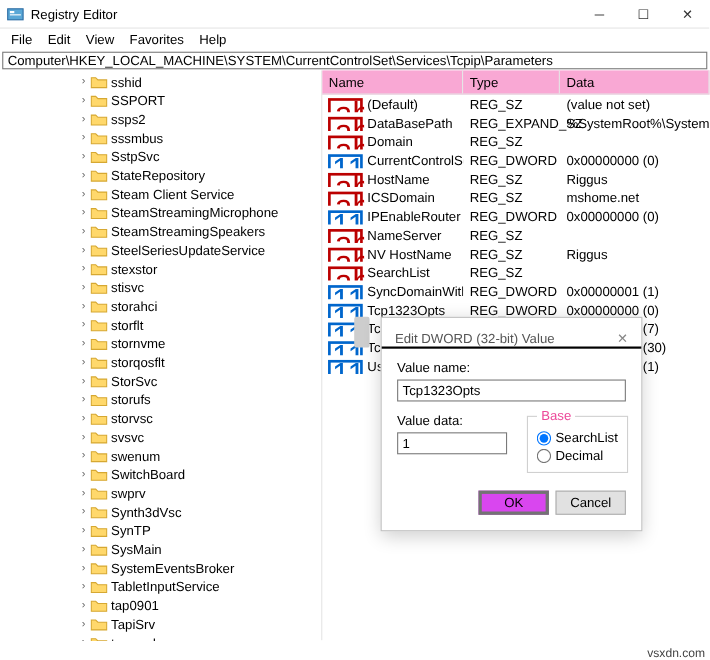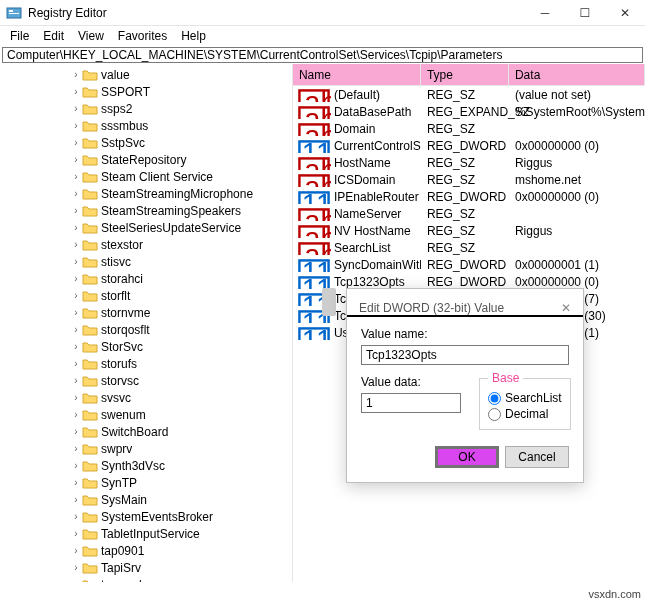--- a/index.html
+++ b/index.html
@@ -76,21 +76,21 @@
   <span>Computer\HKEY_LOCAL_MACHINE\SYSTEM\CurrentControlSet\Services\Tcpip\Parameters</span>
 </div>
 
 <div class="main">
   <div class="tree" id="tree">
       <div class="tree-row" style="padding-left: 70px;">
         <span class="expander">›</span>
         <span class="folder"><svg viewBox="0 0 16 14">
             <path d="M1 3 L5 3 L7 5 L15 5 L15 12 L1 12 Z" fill="#ffd86b" stroke="#d6a832"></path>
           </svg></span>
-        <span class="label">value</span>
+        <span class="label">sshid</span>
       </div>
       <div class="tree-row" style="padding-left: 70px;">
         <span class="expander">›</span>
         <span class="folder"><svg viewBox="0 0 16 14">
             <path d="M1 3 L5 3 L7 5 L15 5 L15 12 L1 12 Z" fill="#ffd86b" stroke="#d6a832"></path>
           </svg></span>
         <span class="label">SSPORT</span>
       </div>
       <div class="tree-row" style="padding-left: 70px;">
         <span class="expander">›</span>

